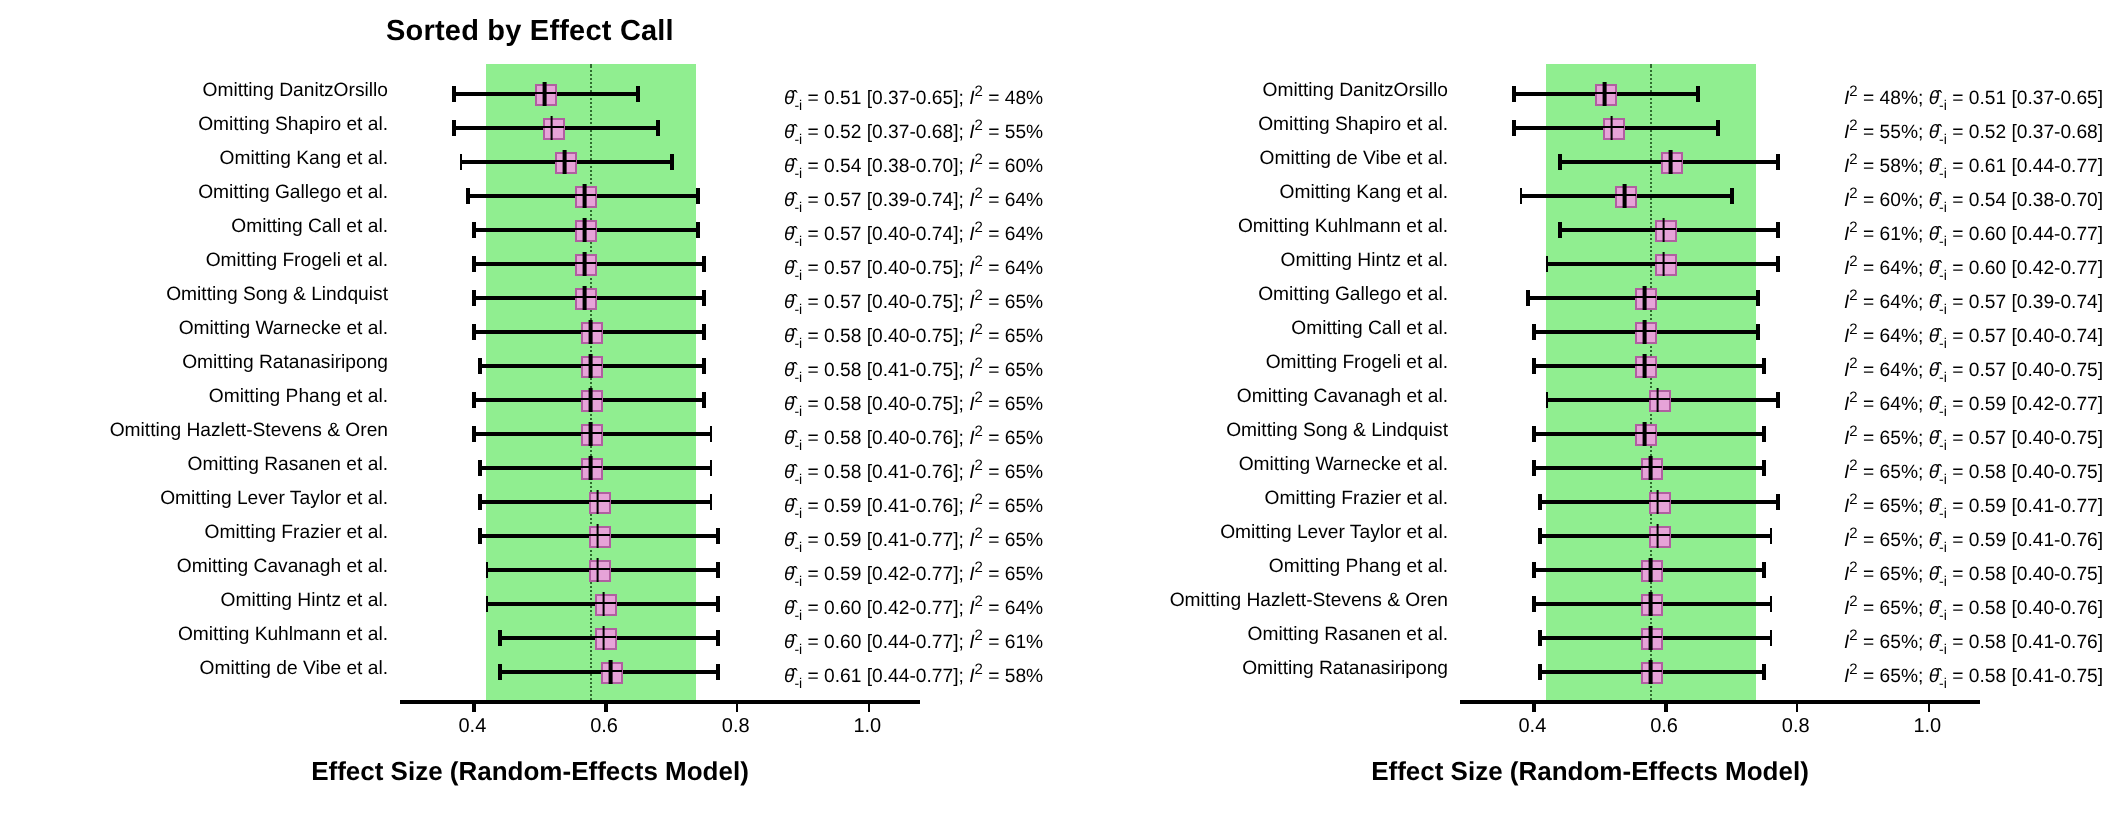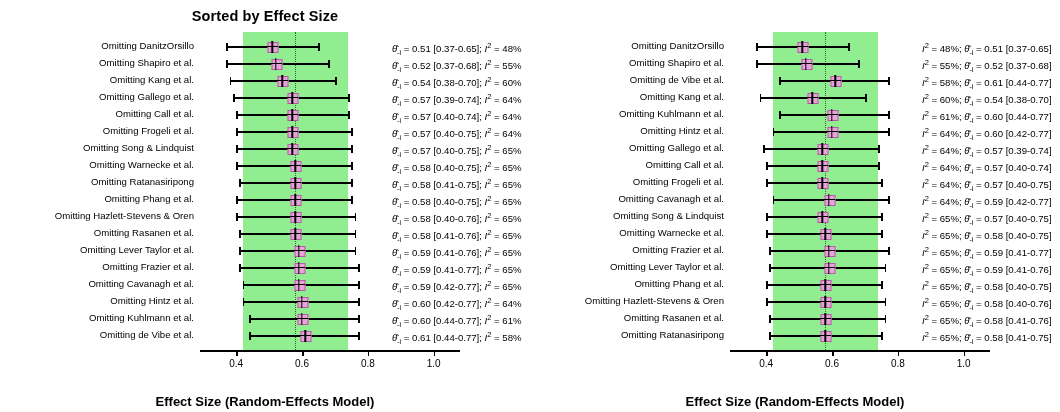--- a/index.html
+++ b/index.html
@@ -118,33 +118,33 @@
   }
   .ticklabel{
     position:absolute;
     top:358px;
     font-size:10px;
     text-align:center;
     transform:translateX(-50%);
   }
   .xlab{
     position:absolute;
-    top:394px;left:0;width:530px;
+    top:378px;left:0;width:530px;
     text-align:center;
     font-size:13px;
     font-weight:bold;
   }
 </style>
 </head>
 <body>
 
 <div class="page">
 
   <div class="panel panel-left">
-    <div class="panel-title">Sorted by Effect Size</div>
+    <div class="panel-title">Sorted by Effect Call</div>
     <div class="plotarea">
       <div class="band" style="left: 42.7848px; width: 105.316px;"></div>
       <div class="refline" style="left: 95.443px;"></div>
       <div class="rows" id="rows-left">
           <div class="row" style="top: 6px;">
             <div class="ci" style="left: 26.3291px; width: 92.1519px;"></div>
             <div class="ci-cap" style="left: 26.3291px;"></div>
             <div class="ci-cap" style="left: 118.481px;"></div>
             <div class="pt" style="left: 72.4051px;"></div>
             <div class="pt-cross-v" style="left: 72.4051px;"></div>

